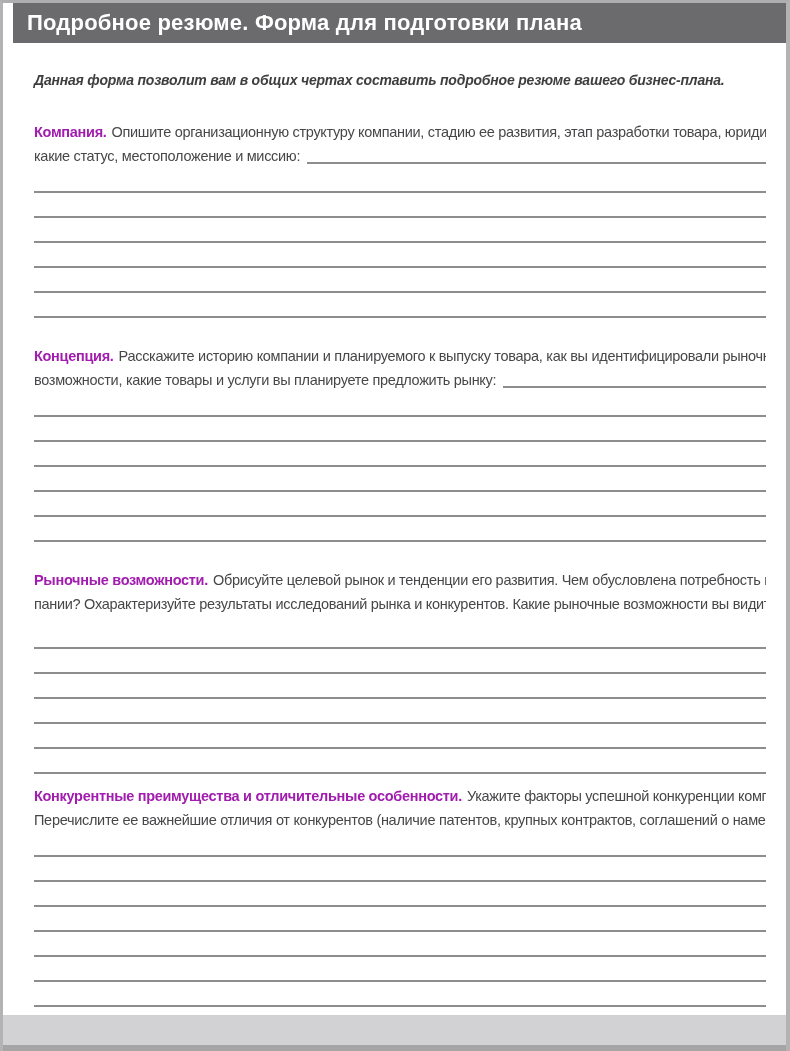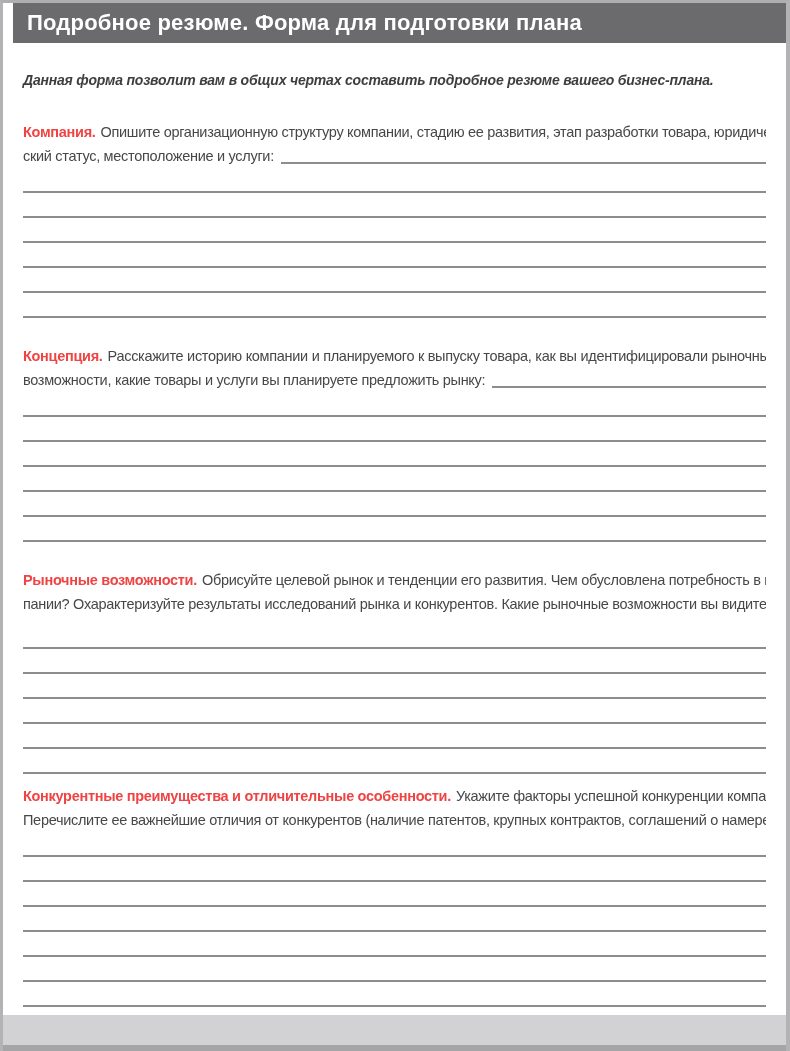--- a/index.html
+++ b/index.html
@@ -24,21 +24,21 @@
     padding-left:14px;
   }
   .header-bar .title{
     color:#ffffff;
     font-size:22px;
     font-weight:bold;
     letter-spacing:0.2px;
     white-space:nowrap;
   }
   .content{
-    padding:0 20px 0 20px;
+    padding:0 20px 0 31px;
   }
   .intro{
     margin-top:27px;
     font-size:14px;
     font-weight:bold;
     font-style:italic;
     color:#3e3e40;
     letter-spacing:-0.2px;
     line-height:20px;
     white-space:nowrap;
@@ -52,21 +52,21 @@
     display:flex;
     align-items:flex-end;
     line-height:24px;
     font-size:14.5px;
     letter-spacing:-0.3px;
     color:#474749;
     white-space:nowrap;
   }
   .lbl{
     font-weight:bold;
-    color:#ef4444;
+    color:#a21caf;
     margin-right:5px;
   }
   .fill-rule{
     flex:1;
     min-width:40px;
     border-bottom:2px solid #8d8d8f;
     margin-left:7px;
     margin-bottom:4px;
   }
   .rules{overflow:hidden;}
@@ -94,21 +94,21 @@
   <div class="content">
 
     <div class="intro">Данная форма позволит вам в общих чертах составить подробное резюме вашего бизнес-плана.</div>
 
     <div class="section s1">
       <div class="text-line">
         <span class="lbl">Компания.</span>
         <span>Опишите организационную структуру компании, стадию ее развития, этап разработки товара, юридиче-</span>
       </div>
       <div class="text-line">
-        <span>ский статус, местоположение и услуги:</span>
+        <span>какие статус, местоположение и миссию:</span>
         <span class="fill-rule"></span>
       </div>
       <div class="rules">
           <div class="rule"></div>
           <div class="rule"></div>
           <div class="rule"></div>
           <div class="rule"></div>
           <div class="rule"></div>
           <div class="rule"></div>
         </div>

